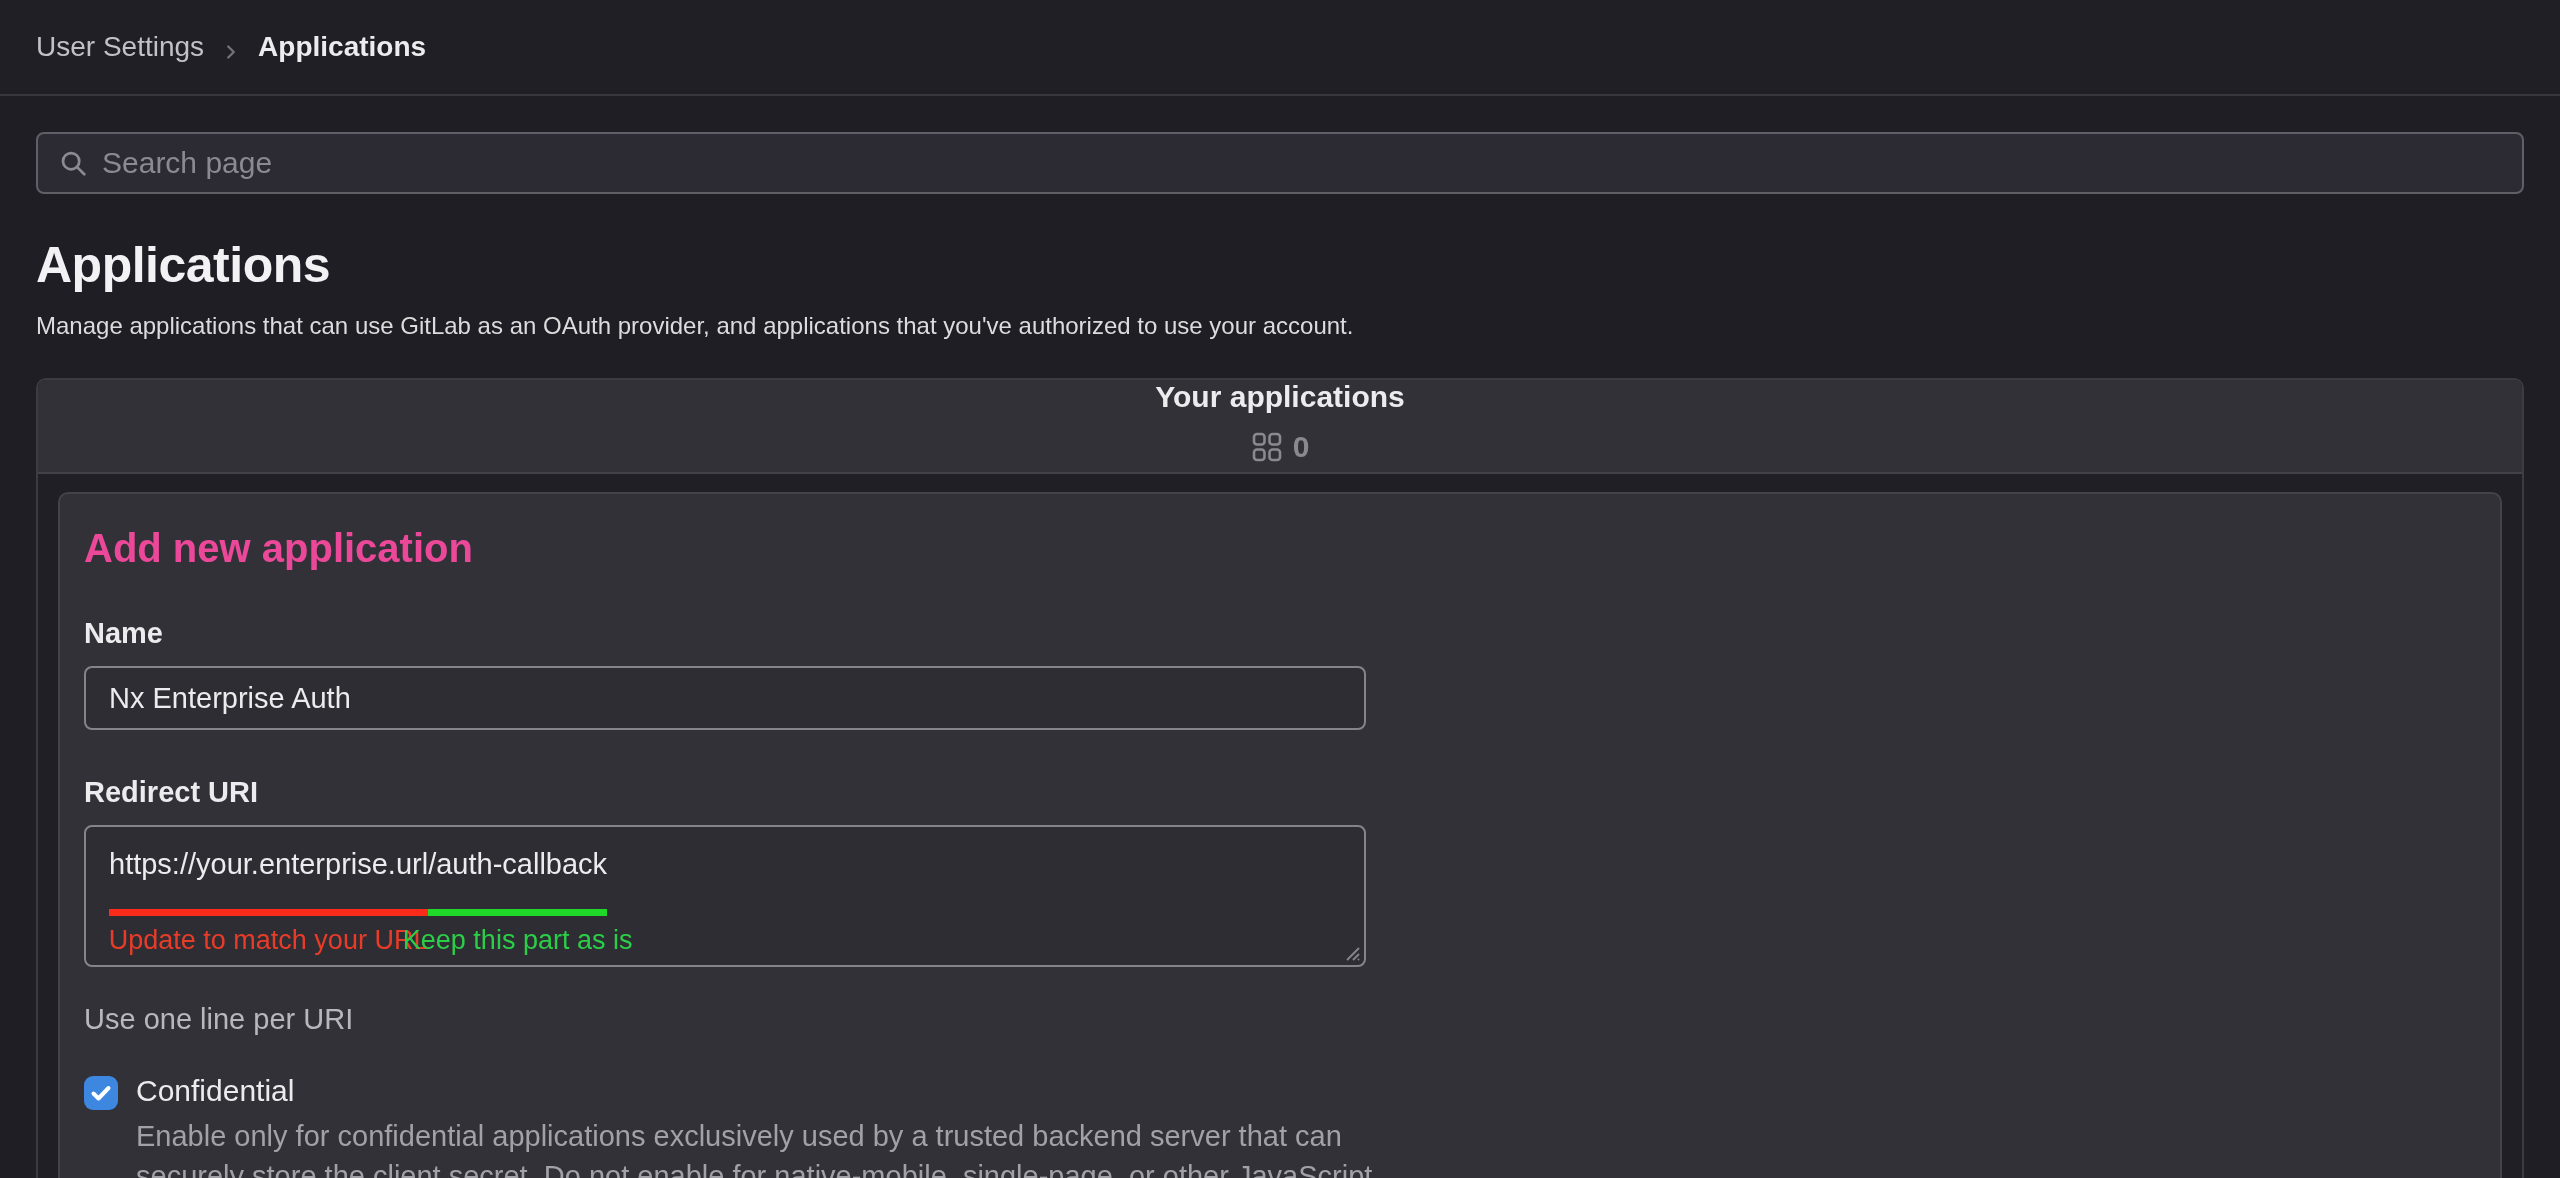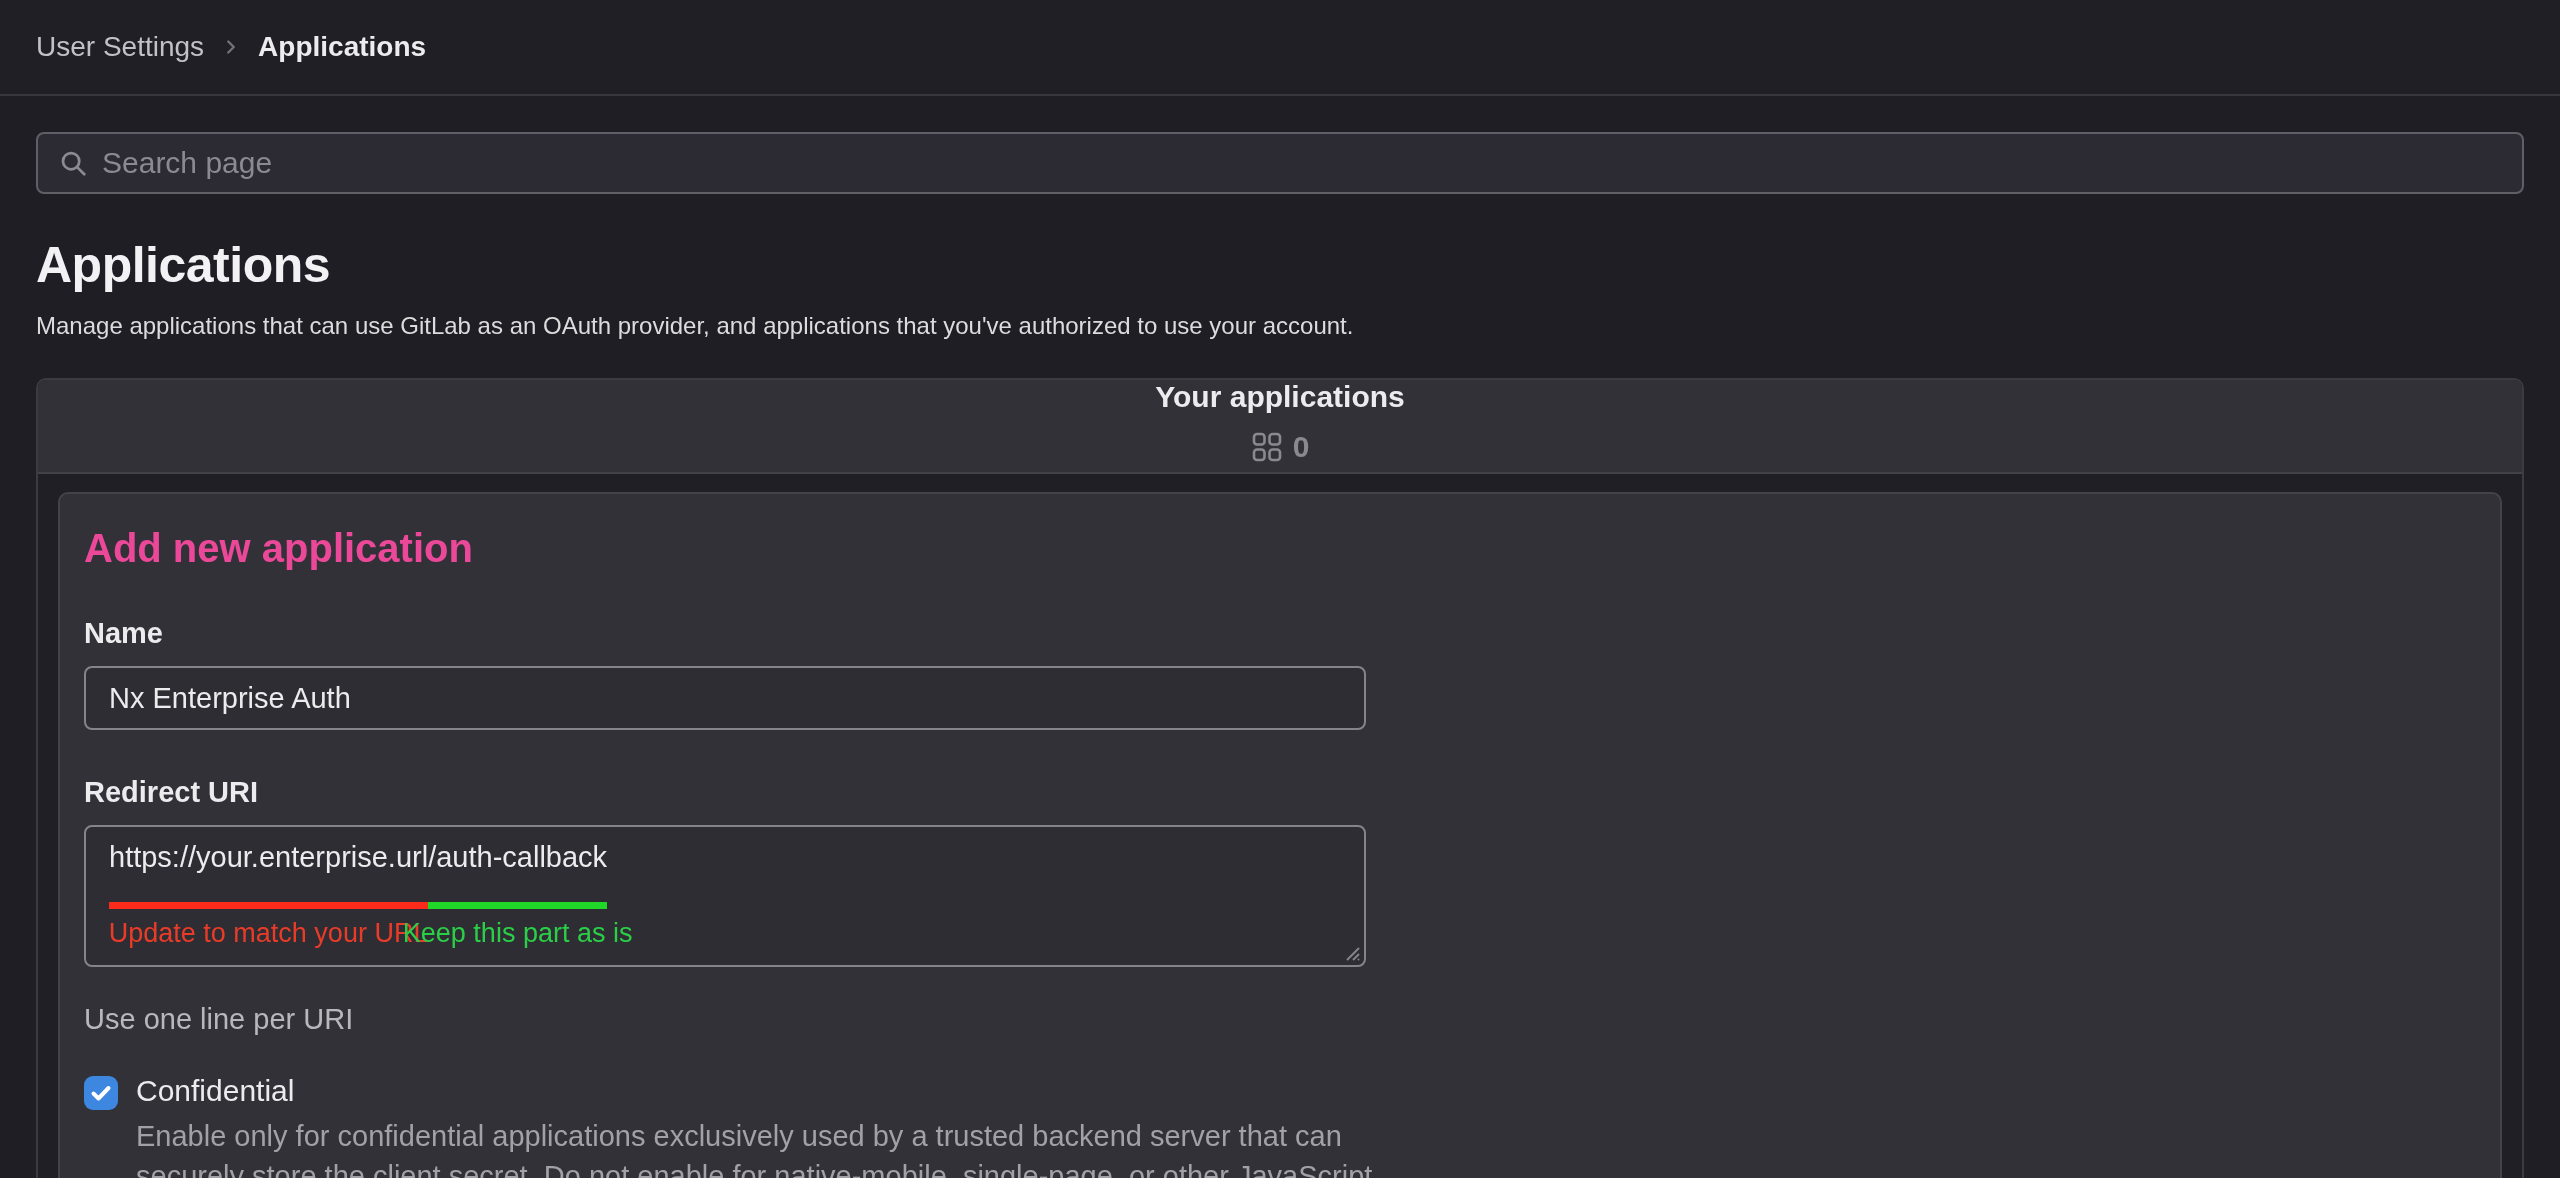--- a/index.html
+++ b/index.html
@@ -13,21 +13,21 @@
 
   
   .topbar {
     height:96px;
     background:#211f26;
     border-bottom:2px solid #38363d;
     display:flex;
     align-items:center;
     padding:0 36px;
   }
-  .breadcrumb { display:flex; align-items:center; gap:16px; font-size:28px; }
+  .breadcrumb { display:flex; align-items:flex-end; gap:16px; font-size:28px; }
   .crumb-link { color:#c2c1c7; cursor:pointer; }
   .crumb-sep { display:flex; align-items:center; }
   .crumb-current { color:#ececef; font-weight:700; }
 
   
   .content { padding:0 36px; }
 
   .searchbar {
     margin-top:36px;
     height:62px;
@@ -108,21 +108,21 @@
   }
 
   .textarea-box {
     position:relative;
     margin-top:16px;
     width:1282px;
     height:142px;
     background:#2e2d34;
     border:2px solid #85848b;
     border-radius:8px;
-    padding:14px 23px;
+    padding:21px 23px;
     cursor:text;
   }
   .url-line { font-size:29px; white-space:nowrap; }
   .url-part { display:inline-block; position:relative; padding-bottom:28px; }
   .url-part.red   { border-bottom:7px solid #fb2b1b; }
   .url-part.green { border-bottom:7px solid #1fd827; }
   .annot {
     position:absolute;
     top:100%;
     left:50%;

